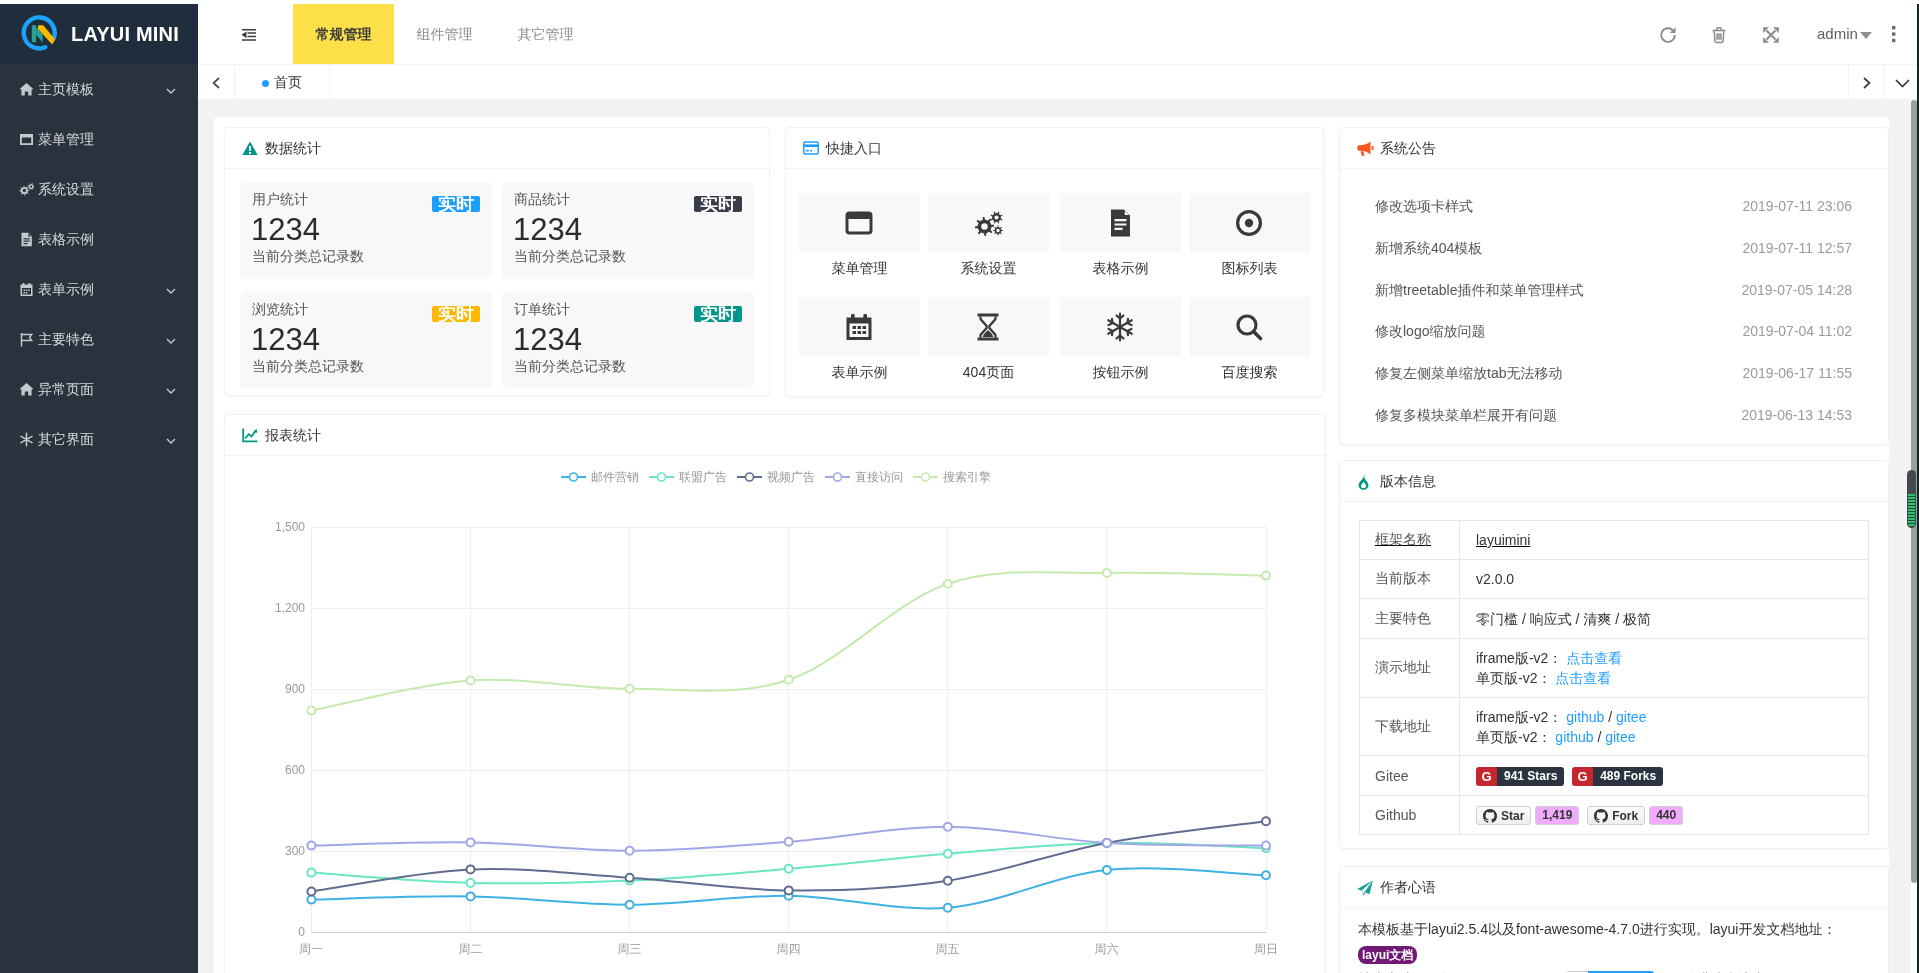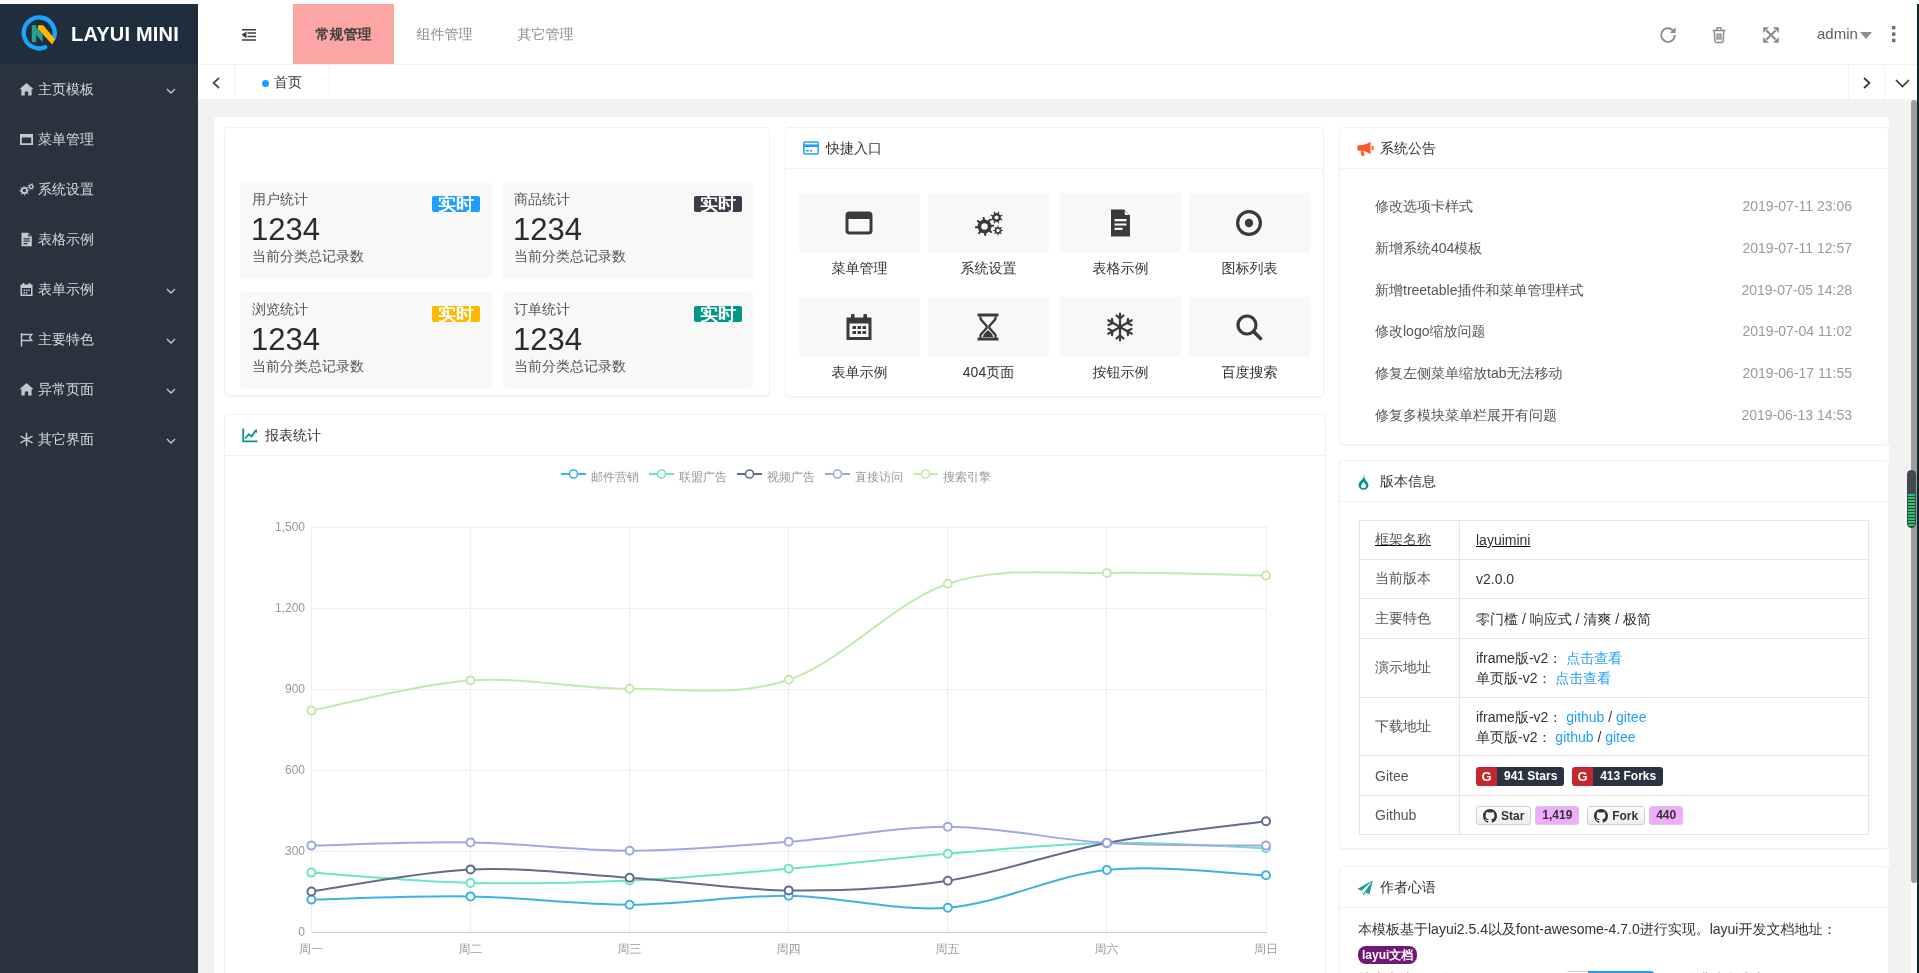--- a/index.html
+++ b/index.html
@@ -14,21 +14,21 @@
   font-size:20px; font-weight:bold; letter-spacing:0.2px; }
 .mitem { position:absolute; left:0; width:198px; height:50px; color:rgba(255,255,255,.8); font-size:14px; }
 .mitem .mi { position:absolute; left:19px; top:18px; width:15px; height:15px; }
 .mitem .mt { position:absolute; left:38px; top:0; line-height:50px; }
 .mitem .chev { position:absolute; right:22px; top:22px; width:10px; height:10px; }
 
 #header { position:absolute; left:198px; top:4px; width:1721px; height:61px; background:#fff;
   border-bottom:1px solid #f2f2f2; }
 .toptab { position:absolute; top:0; height:60px; line-height:60px; width:101px; text-align:center;
   font-size:14px; color:#8d8d8d; }
-.toptab.act { background:#fca5a5; color:#3d3d3d; font-weight:bold; }
+.toptab.act { background:#fde047; color:#3d3d3d; font-weight:bold; }
 .hicon { position:absolute; top:22px; width:18px; height:18px; }
 
 #tabbar { position:absolute; left:198px; top:65px; width:1721px; height:35px; background:#fff;
   border-bottom:1px solid #f2f2f2; }
 .tbtn { position:absolute; top:0; height:35px; }
 
 #content { position:absolute; left:198px; top:100px; width:1713px; height:873px; background:#f2f2f2; overflow:hidden; }
 #wrap { position:absolute; left:16px; top:17px; width:1675px; height:1400px; background:#fff; border-radius:4px; }
 .card { position:absolute; background:#fff; border:1px solid #f1f1f1; border-radius:4px;
   box-shadow:0 1px 2px rgba(0,0,0,.03); }
@@ -51,21 +51,21 @@
 .nrow .nt { float:left; color:#565656; }
 .nrow .nd { float:right; color:#9b9b9b; }
 
 table.vt { border-collapse:collapse; width:510px; font-size:14px; }
 table.vt td { border:1px solid #e6e6e6; color:#333; }
 table.vt td.k { width:100px; padding-left:15px; color:#555; }
 table.vt td.v { padding-left:16px; line-height:20px; }
 a.lk { color:#1e9fff; text-decoration:none; }
 
 .lgd { position:absolute; display:flex; align-items:center; }
-.lgd .li { display:flex; align-items:flex-start; margin-right:10px; }
+.lgd .li { display:flex; align-items:center; margin-right:10px; }
 .lgd .li span { font-size:12px; color:#999; margin-left:5px; }
 
 .gtb { display:inline-flex; height:19px; border-radius:3px; overflow:hidden; font-size:12px; font-weight:bold;
   vertical-align:middle; }
 .gtb .g { background:#c6262e; color:#fff; width:21px; text-align:center; line-height:19px; font-size:13px; }
 .gtb .x { background:#2b3340; color:#fff; line-height:19px; padding:0 7px; }
 .ghb { display:inline-flex; align-items:center; height:19px; border:1px solid #cfcfcf; border-radius:3px;
   background:linear-gradient(#fcfcfc,#eee); font-size:12px; font-weight:bold; color:#333; padding:0 6px;
   vertical-align:middle; }
 .ghc { display:inline-block; height:19px; line-height:17px; border:1px solid #cfcfcf; border-radius:3px;
@@ -218,20 +218,28 @@
     <svg class="abs" style="left:10px;top:14px;" width="15" height="9" viewBox="0 0 15 9">
         <path fill="none" stroke="#383838" stroke-width="1.7" d="M1 1 L7.5 7.5 L14 1"></path>
       </svg>
   </div>
 </div>
 
 <div id="content">
   <div id="wrap">
 
     <div class="card" style="left:10px;top:10px;width:546px;height:269px;">
+      <div class="chead">
+        <svg width="16" height="15" viewBox="0 0 16 15">
+            <path fill="#009688" d="M8 0.5 L15.7 14 H0.3 Z"></path>
+            <rect x="7" y="5" width="2" height="5" fill="#fff"></rect>
+            <rect x="7" y="11" width="2" height="2" fill="#fff"></rect>
+          </svg>
+        数据统计
+      </div>
       <div class="sp" style="left:15px;top:54px;">
         <div class="l1">用户统计</div>
           <div class="bdg" style="background:#1e9fff;">实时</div>
         <div class="num">1234</div>
           <div class="l2">当前分类总记录数</div>
       </div>
       <div class="sp" style="left:277px;top:54px;">
         <div class="l1">商品统计</div>
           <div class="bdg" style="background:#393d49;">实时</div>
         <div class="num">1234</div>
@@ -520,21 +528,21 @@
               <td class="k">下载地址</td>
               <td class="v">iframe版-v2： <a class="lk">github</a> / <a class="lk">gitee</a><br>单页版-v2： <a class="lk">github</a> / <a class="lk">gitee</a></td>
             </tr>
         <tr style="height:40px;">
               <td class="k">Gitee</td>
               <td class="v"><span class="gtb">
                   <span class="g">G</span>
                   <span class="x">941 Stars</span>
                 </span>&nbsp;&nbsp;<span class="gtb">
                   <span class="g">G</span>
-                  <span class="x">413 Forks</span>
+                  <span class="x">489 Forks</span>
                 </span></td>
             </tr>
         <tr style="height:39px;">
               <td class="k">Github</td>
               <td class="v"><span class="ghb"><svg width="14" height="14" viewBox="0 0 16 16" style="margin-right:4px;">
                     <path fill="#333" d="M8 0C3.58 0 0 3.58 0 8c0 3.54 2.29 6.53 5.47 7.59.4.07.55-.17.55-.38 0-.19-.01-.82-.01-1.49-2.01.37-2.53-.49-2.69-.94-.09-.23-.48-.94-.82-1.13-.28-.15-.68-.52-.01-.53.63-.01 1.08.58 1.23.82.72 1.21 1.87.87 2.33.66.07-.52.28-.87.51-1.07-1.78-.2-3.64-.89-3.64-3.95 0-.87.31-1.59.82-2.15-.08-.2-.36-1.02.08-2.12 0 0 .67-.21 2.2.82.64-.18 1.32-.27 2-.27s1.36.09 2 .27c1.53-1.04 2.2-.82 2.2-.82.44 1.1.16 1.92.08 2.12.51.56.82 1.27.82 2.15 0 3.07-1.87 3.75-3.65 3.95.29.25.54.73.54 1.48 0 1.07-.01 1.93-.01 2.2 0 .21.15.46.55.38A8.012 8.012 0 0 0 16 8c0-4.42-3.58-8-8-8z"></path>
                   </svg>Star</span><span class="ghc" style="margin-left:4px;">1,419</span>&nbsp;&nbsp;<span class="ghb"><svg width="14" height="14" viewBox="0 0 16 16" style="margin-right:4px;">
                     <path fill="#333" d="M8 0C3.58 0 0 3.58 0 8c0 3.54 2.29 6.53 5.47 7.59.4.07.55-.17.55-.38 0-.19-.01-.82-.01-1.49-2.01.37-2.53-.49-2.69-.94-.09-.23-.48-.94-.82-1.13-.28-.15-.68-.52-.01-.53.63-.01 1.08.58 1.23.82.72 1.21 1.87.87 2.33.66.07-.52.28-.87.51-1.07-1.78-.2-3.64-.89-3.64-3.95 0-.87.31-1.59.82-2.15-.08-.2-.36-1.02.08-2.12 0 0 .67-.21 2.2.82.64-.18 1.32-.27 2-.27s1.36.09 2 .27c1.53-1.04 2.2-.82 2.2-.82.44 1.1.16 1.92.08 2.12.51.56.82 1.27.82 2.15 0 3.07-1.87 3.75-3.65 3.95.29.25.54.73.54 1.48 0 1.07-.01 1.93-.01 2.2 0 .21.15.46.55.38A8.012 8.012 0 0 0 16 8c0-4.42-3.58-8-8-8z"></path>
                   </svg>Fork</span><span class="ghc" style="margin-left:4px;">440</span></td>
             </tr>

